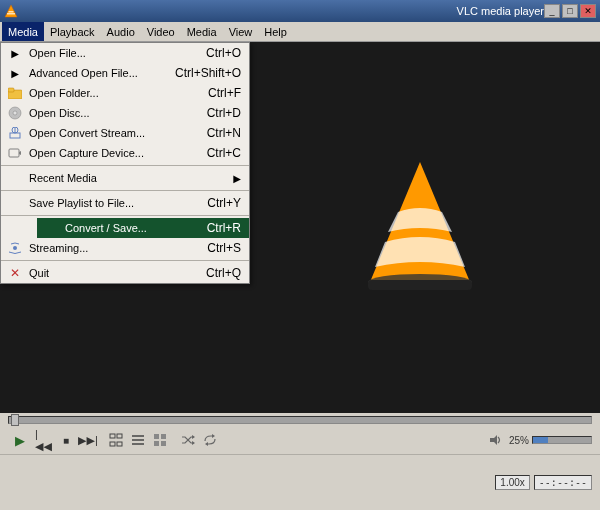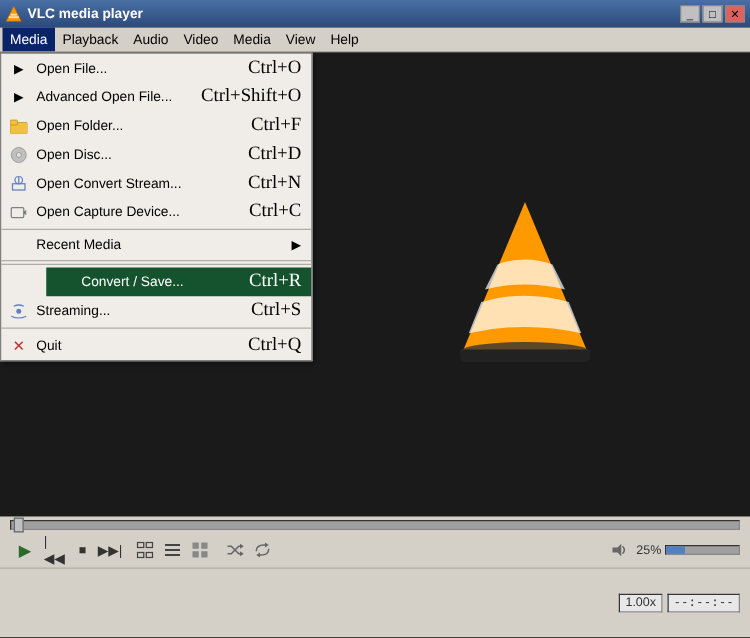--- a/index.html
+++ b/index.html
@@ -26,21 +26,22 @@
     }
     .title-bar-icon {
       width: 14px;
       height: 14px;
       margin-right: 4px;
       flex-shrink: 0;
     }
     .title-bar-text {
       flex: 1;
       font-size: 11px;
-      font-weight: bold;
+      font-weight: normal;
+      text-align: right;
     }
     .title-bar-buttons {
       display: flex;
       gap: 2px;
     }
     .tb-btn {
       width: 16px;
       height: 14px;
       background: #c0c0c0;
       border: 1px solid #888;
@@ -114,22 +115,21 @@
       position: relative;
     }
     .dropdown-item.highlighted {
       background: #14532d;
       color: #fff;
       margin-left: 36px;
     }
     .dropdown-item .shortcut {
       margin-left: auto;
       color: inherit;
-      font-size: 15px;
-      font-family: Liberation Serif, serif;
+      font-size: 12px;
     }
     .dropdown-item .item-icon {
       position: absolute;
       left: 6px;
       width: 16px;
       height: 16px;
       display: flex;
       align-items: center;
       justify-content: center;
       font-size: 10px;
@@ -335,20 +335,25 @@
 
 
     <div class="dropdown-item">
       <span class="item-icon"></span>
       <span>Recent Media</span>
       <span class="arrow">▶</span>
     </div>
 
     <div class="dropdown-separator"></div>
 
+    <div class="dropdown-item">
+      <span class="item-icon"></span>
+      <span>Save Playlist to File...</span>
+      <span class="shortcut">Ctrl+Y</span>
+    </div>
 
     <div class="dropdown-separator"></div>
 
     <div class="dropdown-item highlighted">
       <span class="item-icon"></span>
       <span>Convert / Save...</span>
       <span class="shortcut">Ctrl+R</span>
     </div>
 
     <div class="dropdown-item">

